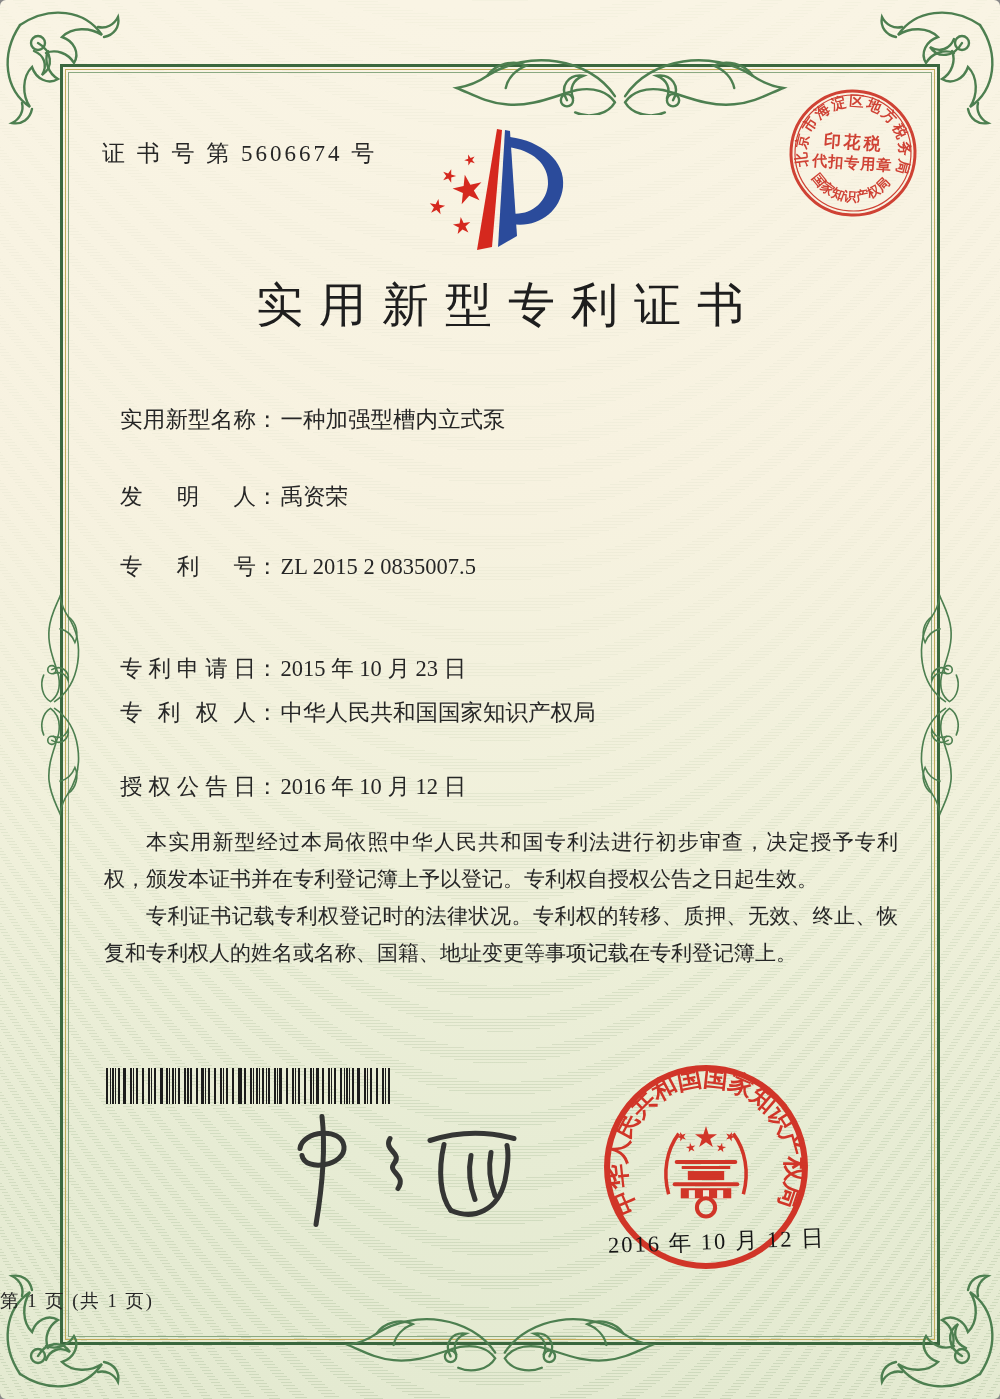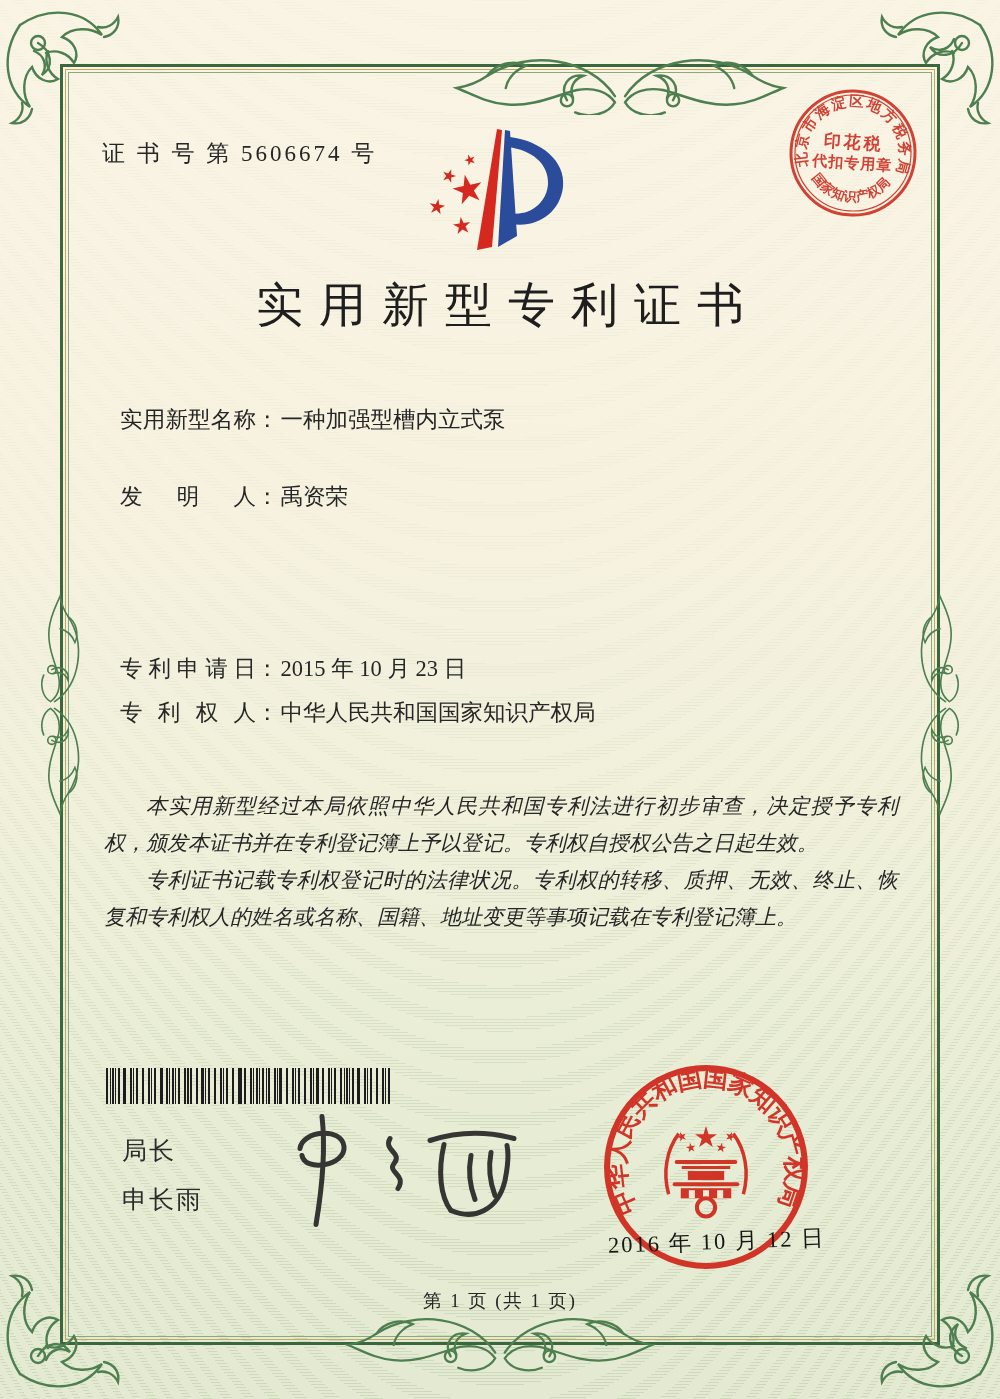--- a/index.html
+++ b/index.html
@@ -1,19 +1,19 @@
 <!DOCTYPE html>
 <html><head>
 <meta charset="utf-8">
 <style>
   html,body{margin:0;padding:0;background:#888;}
   .page{
     position:relative; width:1000px; height:1399px; margin:0 auto; overflow:hidden;
     background:linear-gradient(180deg,#f9f4e4 0%,#f7f2e0 34%,#eff0da 62%,#e7ecd4 82%,#e4ead1 100%);
-    font-family:"Liberation Serif","DejaVu Serif",serif; color:#262626;
+    font-family:"Liberation Serif","DejaVu Serif",serif; color:#262626;border-radius:6px;
   }
   
   .waves{
     position:absolute; inset:0; pointer-events:none;
     background:repeating-radial-gradient(ellipse 2600px 1150px at 50% 178%,
       rgba(104,140,92,.18) 0 1px, rgba(0,0,0,0) 1px 7px);
     -webkit-mask-image:linear-gradient(180deg,rgba(0,0,0,.18) 0%,rgba(0,0,0,.25) 45%,rgba(0,0,0,.8) 72%,#000 100%);
     mask-image:linear-gradient(180deg,rgba(0,0,0,.18) 0%,rgba(0,0,0,.25) 45%,rgba(0,0,0,.8) 72%,#000 100%);
   }
   .frame{position:absolute; left:60px; top:64px; right:60px; bottom:54px; border:3px solid #3a673e;}
@@ -25,41 +25,41 @@
   .cert-number{position:absolute; left:102px; top:138px; font-size:23px; letter-spacing:3px;}
 
   .title{position:absolute; left:0; right:0; top:274px; margin:0; text-align:center;
     font-size:47px; font-weight:normal; letter-spacing:16px; text-indent:16px; color:#1e1e1e;}
 
   .field{position:absolute; left:120px; font-size:22.5px; white-space:nowrap;}
   .field-label{display:inline-block; width:136px; text-align:justify; text-align-last:justify; vertical-align:bottom;}
   .field-colon{display:inline-block; margin-right:2px;}
   .f0{top:404px}.f1{top:481px}.f2{top:551px}.f3{top:653px}.f4{top:697px}.f5{top:771px}
 
-  .body-text{position:absolute; left:104px; width:794px; top:788px; font-size:21px; line-height:37px;font-style:italic;}
+  .body-text{position:absolute; left:104px; width:794px; top:824px; font-size:21px; line-height:37px;}
   .body-text p{margin:0; text-align:justify; text-indent:2em;}
 
   .barcode{position:absolute; left:106px; top:1068px; width:284px; height:36px;
     background-image:
       repeating-linear-gradient(90deg,#1c1c1c 0 2px,rgba(0,0,0,0) 2px 6px),
       repeating-linear-gradient(90deg,#1c1c1c 0 1px,rgba(0,0,0,0) 1px 9px),
       repeating-linear-gradient(90deg,rgba(0,0,0,0) 0 4px,#1c1c1c 4px 5px,rgba(0,0,0,0) 5px 13px);}
 
   .signer{position:absolute; left:122px; top:1134px; font-size:25px; letter-spacing:2px;
     font-family:"Liberation Sans","DejaVu Sans",sans-serif; color:#2b2b2b;}
   .signer div{margin-bottom:16px;}
   .signature{position:absolute; left:272px; top:1108px;}
 
   .seal{position:absolute; left:602px; top:1063px; opacity:.93;}
   .seal-date{position:absolute; left:608px; top:1226px; font-size:22.5px; letter-spacing:2px;
     color:#161616; transform:rotate(-2deg); white-space:nowrap;}
 
   .tax-stamp{position:absolute; left:786px; top:86px; transform:rotate(4deg); opacity:.92;}
 
-  .footer{position:absolute; left:0; right:0; top:1288px; text-align:center; font-size:18.5px; letter-spacing:2px;}
+  .footer{position:absolute; left:0; right:0; top:1288px; font-size:18.5px; letter-spacing:2px;}
 </style>
 </head>
 <body>
 
 <div class="page">
   <div class="waves"></div>
 
   <svg width="0" height="0" style="position:absolute" aria-hidden="true">
     <defs>
       <polygon id="star" points="0,-10 2.23,-3.07 9.51,-3.09 3.61,1.17 5.88,8.09 0,3.8 -5.88,8.09 -3.61,1.17 -9.51,-3.09 -2.23,-3.07"></polygon>
@@ -152,38 +152,40 @@
   </svg>
 
   <h1 class="title">实用新型专利证书</h1>
 
   <div class="field f1">
     <span class="field-label">发明人</span><span class="field-colon">：</span><span>禹资荣</span>
   </div>
   <div class="field f0">
     <span class="field-label">实用新型名称</span><span class="field-colon">：</span><span>一种加强型槽内立式泵</span>
   </div>
+  <div class="field f2">
+    <span class="field-label">专利号</span><span class="field-colon">：</span><span>ZL 2015 2 0835007.5</span>
+  </div>
   <div class="field f3">
     <span class="field-label">专利申请日</span><span class="field-colon">：</span><span>2015 年 10 月 23 日</span>
   </div>
   <div class="field f4">
     <span class="field-label">专利权人</span><span class="field-colon">：</span><span>中华人民共和国国家知识产权局</span>
+  </div>
+  <div class="field f5">
+    <span class="field-label">授权公告日</span><span class="field-colon">：</span><span>2016 年 10 月 12 日</span>
   </div>
 
   <div class="body-text">
     <p>本实用新型经过本局依照中华人民共和国专利法进行初步审查，决定授予专利权，颁发本证书并在专利登记簿上予以登记。专利权自授权公告之日起生效。</p>
     <p>专利证书记载专利权登记时的法律状况。专利权的转移、质押、无效、终止、恢复和专利权人的姓名或名称、国籍、地址变更等事项记载在专利登记簿上。</p>
   </div>
 
   <div class="barcode"></div>
 
-  <div class="signer">
-    <div>局长</div>
-    <div>申长雨</div>
-  </div>
 
   <svg class="signature" width="250" height="125" viewBox="0 0 250 120">
     <g fill="none" stroke="#1d1d1f" stroke-width="5" stroke-linecap="round" opacity="0.88">
       <path d="M28 38 C 30 20, 70 16, 72 36 C 74 55, 33 62, 30 45"></path>
       <path d="M50 6 C 53 32, 51 72, 44 114"></path>
       <path d="M118 28 C 111 40, 131 42, 122 53 C 115 62, 135 64, 126 78"></path>
       <path d="M158 30 C 186 21, 216 21, 242 28"></path>
       <path d="M172 34 C 166 60, 168 86, 179 100"></path>
       <path d="M179 100 C 202 110, 226 100, 233 70 C 236 55, 237 44, 235 35"></path>
       <path d="M199 45 C 196 61, 198 76, 203 89"></path>

